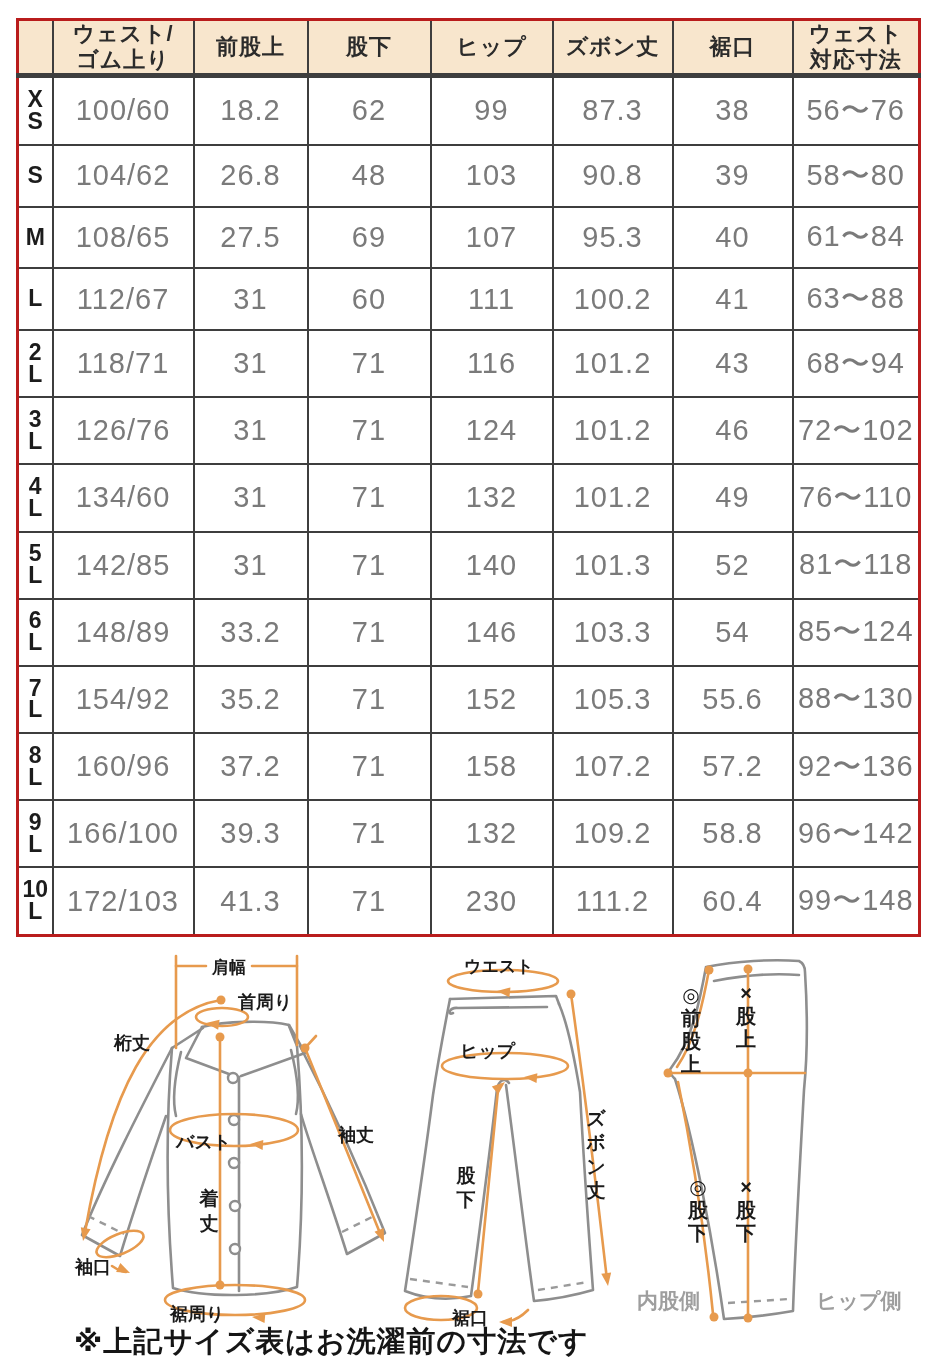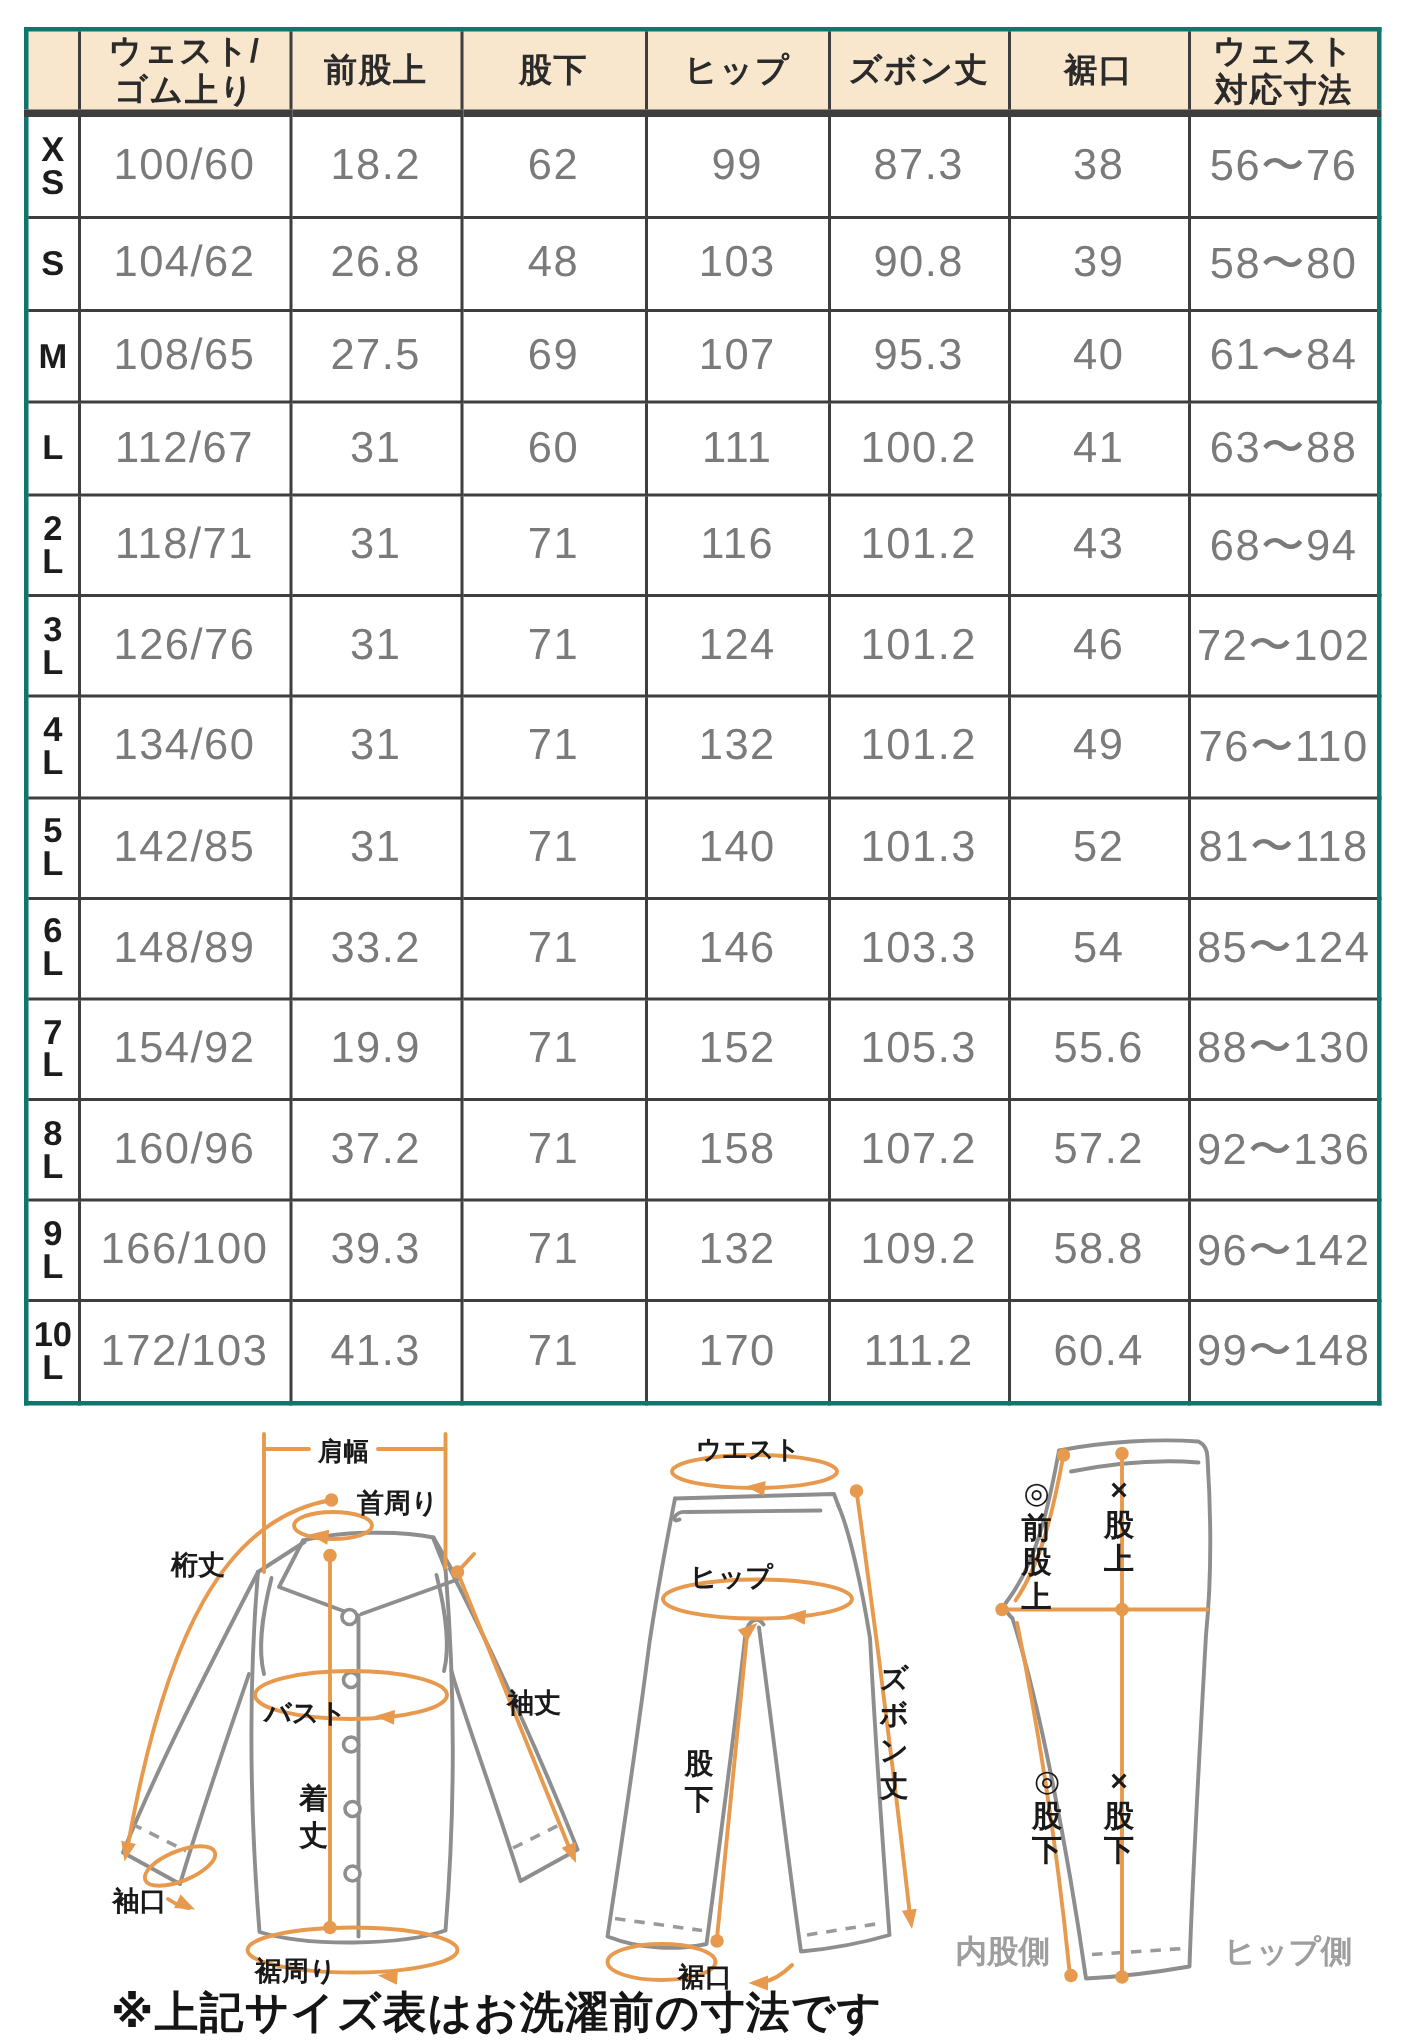--- a/index.html
+++ b/index.html
@@ -2,21 +2,21 @@
 <html><head>
 <meta charset="utf-8">
 <style>
   html,body{margin:0;padding:0;background:#ffffff;}
   body{font-family:"Liberation Sans","DejaVu Sans",sans-serif;}
   .page{position:relative;width:940px;height:1360px;background:#fff;overflow:hidden;}
 
   table.size{
     position:absolute;left:16px;top:18px;width:902px;height:919px;
     border-collapse:collapse;table-layout:fixed;
-    border:3px solid #0f766e;
+    border:3px solid #b91c1c;
   }
   .size th,.size td{border:2px solid #3e3e3e;text-align:center;vertical-align:middle;padding:0;}
   .size thead th{
     background:#f8e6cd;color:#2b2b2b;font-size:22px;font-weight:600;
     line-height:1.18;white-space:pre-line;border-bottom:5px solid #3e3e3e;letter-spacing:1px;
   }
   .size tbody th{
     color:#1c1c1c;font-size:23px;font-weight:700;line-height:0.95;
     white-space:pre-line;background:#fff;letter-spacing:0;
   }
@@ -162,21 +162,21 @@
           <td>71</td>
           <td>146</td>
           <td>103.3</td>
           <td>54</td>
           <td>85〜124</td>
         </tr>
         <tr>
           <th>7
 L</th>
           <td>154/92</td>
-          <td>19.9</td>
+          <td>35.2</td>
           <td>71</td>
           <td>152</td>
           <td>105.3</td>
           <td>55.6</td>
           <td>88〜130</td>
         </tr>
         <tr>
           <th>8
 L</th>
           <td>160/96</td>
@@ -197,21 +197,21 @@
           <td>109.2</td>
           <td>58.8</td>
           <td>96〜142</td>
         </tr>
         <tr>
           <th>10
 L</th>
           <td>172/103</td>
           <td>41.3</td>
           <td>71</td>
-          <td>170</td>
+          <td>230</td>
           <td>111.2</td>
           <td>60.4</td>
           <td>99〜148</td>
         </tr>
       </tbody>
   </table>
 
   <svg class="diagram-svg" width="940" height="422" viewBox="0 938 940 422" xmlns="http://www.w3.org/2000/svg">
 
     <g>

